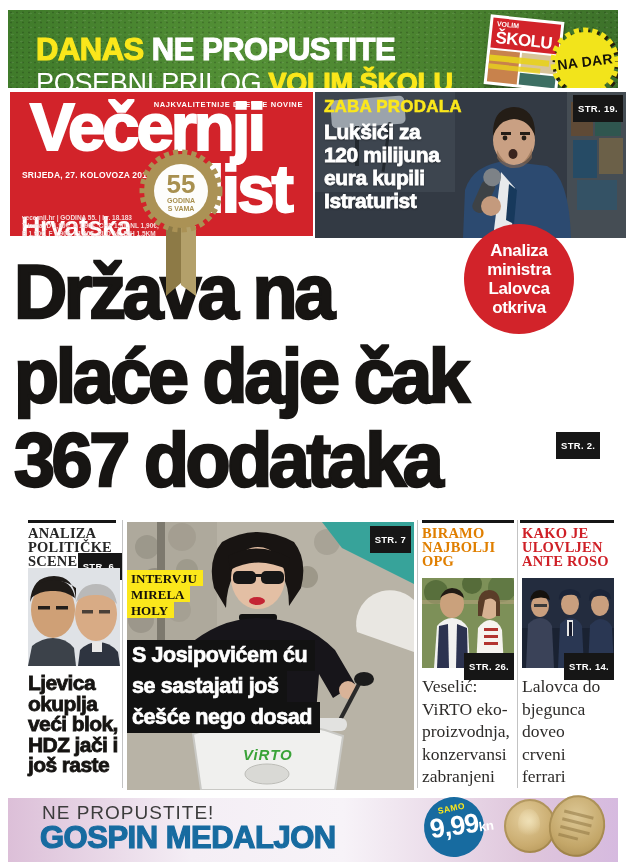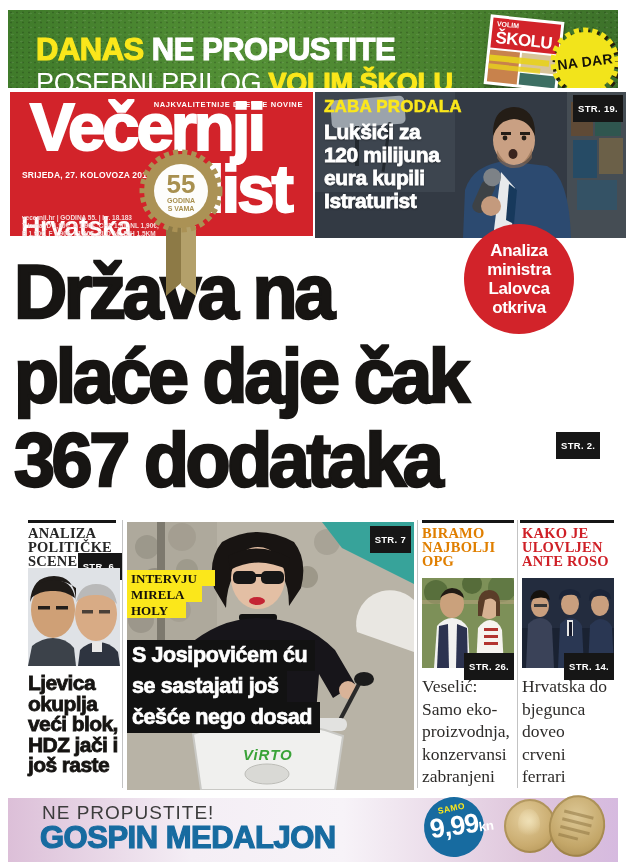--- a/index.html
+++ b/index.html
@@ -75,21 +75,21 @@
   .vdiv{width:1px;background:#c3c3c3;top:520px;height:268px;}
   .kicker{font-family:"Liberation Serif",serif;font-weight:700;font-size:14.5px;line-height:13.8px;
     letter-spacing:.2px;}
   .k-dark{color:#262626;}
   .k-orange{color:#e07f00;}
   .k-red{color:#cf1f26;}
   .s1-headline{font-size:21px;line-height:20.5px;font-weight:700;color:#161412;letter-spacing:-.6px;
     -webkit-text-stroke:.8px #161412;}
   .body-serif{font-family:"Liberation Serif",serif;font-size:17.5px;line-height:22.5px;color:#2e2c2a;}
   .y-kick{display:table;background:#fbe71b;color:#14110a;font-family:"Liberation Serif",serif;
-    font-weight:700;font-size:13px;line-height:13px;padding:2px 18px 1px 4px;}
+    font-weight:700;font-size:13px;line-height:13px;padding:2px 6px 1px 4px;}
   .strip{display:table;background:#121212;color:#fff;font-weight:700;font-size:21.5px;
     line-height:22px;padding:4px 8px 5px 5px;letter-spacing:-.4px;-webkit-text-stroke:.7px #fff;}
 
   
   .bottom-banner{left:8px;top:778px;width:610px;height:64px;
     background:linear-gradient(90deg,#dcbfd8,#f4eef5 30%,#f7f3f8 55%,#dfc6dc 85%,#d6badf);margin-top:20px;}
   .bb1{position:absolute;left:34px;top:4px;font-size:19px;color:#3c3c3c;letter-spacing:1px;}
   .bb2{position:absolute;left:32px;top:22px;font-size:31px;font-weight:700;color:#176ba0;
     letter-spacing:-.5px;-webkit-text-stroke:1.2px #176ba0;}
   .price-circle{left:424px;top:797px;width:60px;height:60px;border-radius:50%;background:#176ba0;
@@ -329,21 +329,21 @@
     <path d="M54,90 L56,50 Q62,42 68,42 Q76,42 80,52 L82,90 Z" fill="#f6f4ef"></path>
     <g fill="#b23430">
       <rect x="62" y="50" width="14" height="3"></rect>
       <rect x="62" y="57" width="14" height="3"></rect>
       <rect x="62" y="64" width="14" height="3"></rect>
     </g>
   </svg>
   <span class="str" style="position:absolute;right:0px;top:126px;">STR. 26.</span>
   <div class="body-serif" style="position:absolute;left:0;top:148px;width:100px;">
     <div>Veselić:</div>
-    <div>Samo eko-</div>
+    <div>ViRTO eko-</div>
     <div>proizvodnja,</div>
     <div>konzervansi</div>
     <div>zabranjeni</div>
   </div>
 </div>
 
 <div class="abs" style="left:522px;top:527px;width:92px;">
   <div class="kicker k-red">
     <div>KAKO JE</div>
     <div>ULOVLJEN</div>
@@ -360,21 +360,21 @@
     <path d="M37,22 Q36,12 48,11 Q59,12 59,20 L52,17 Q42,16 37,22 Z" fill="#1b2438"></path>
     <path d="M36,90 L38,46 Q44,40 48,40 Q56,40 60,48 L62,90 Z" fill="#2a3753"></path>
     <rect x="45" y="42" width="6" height="16" fill="#e6e6e6"></rect>
     <rect x="47" y="44" width="3" height="14" fill="#15192b"></rect>
     <ellipse cx="78" cy="27" rx="9" ry="11" fill="#c99f7e"></ellipse>
     <path d="M67,23 Q66,12 78,11 Q89,13 89,21 L82,18 Q72,17 67,23 Z" fill="#1b2438"></path>
     <path d="M66,90 L68,47 Q74,41 78,41 Q86,41 90,49 L92,90 Z" fill="#2a3753"></path>
   </svg>
   <span class="str" style="position:absolute;right:0px;top:126px;">STR. 14.</span>
   <div class="body-serif" style="position:absolute;left:0;top:148px;width:100px;">
-    <div>Hrvatska do</div>
+    <div>Lalovca do</div>
     <div>bjegunca</div>
     <div>doveo</div>
     <div>crveni</div>
     <div>ferrari</div>
   </div>
 </div>
 
 <div class="abs bottom-banner">
   <div class="bb1">NE PROPUSTITE!</div>
   <div class="bb2">GOSPIN MEDALJON</div>

